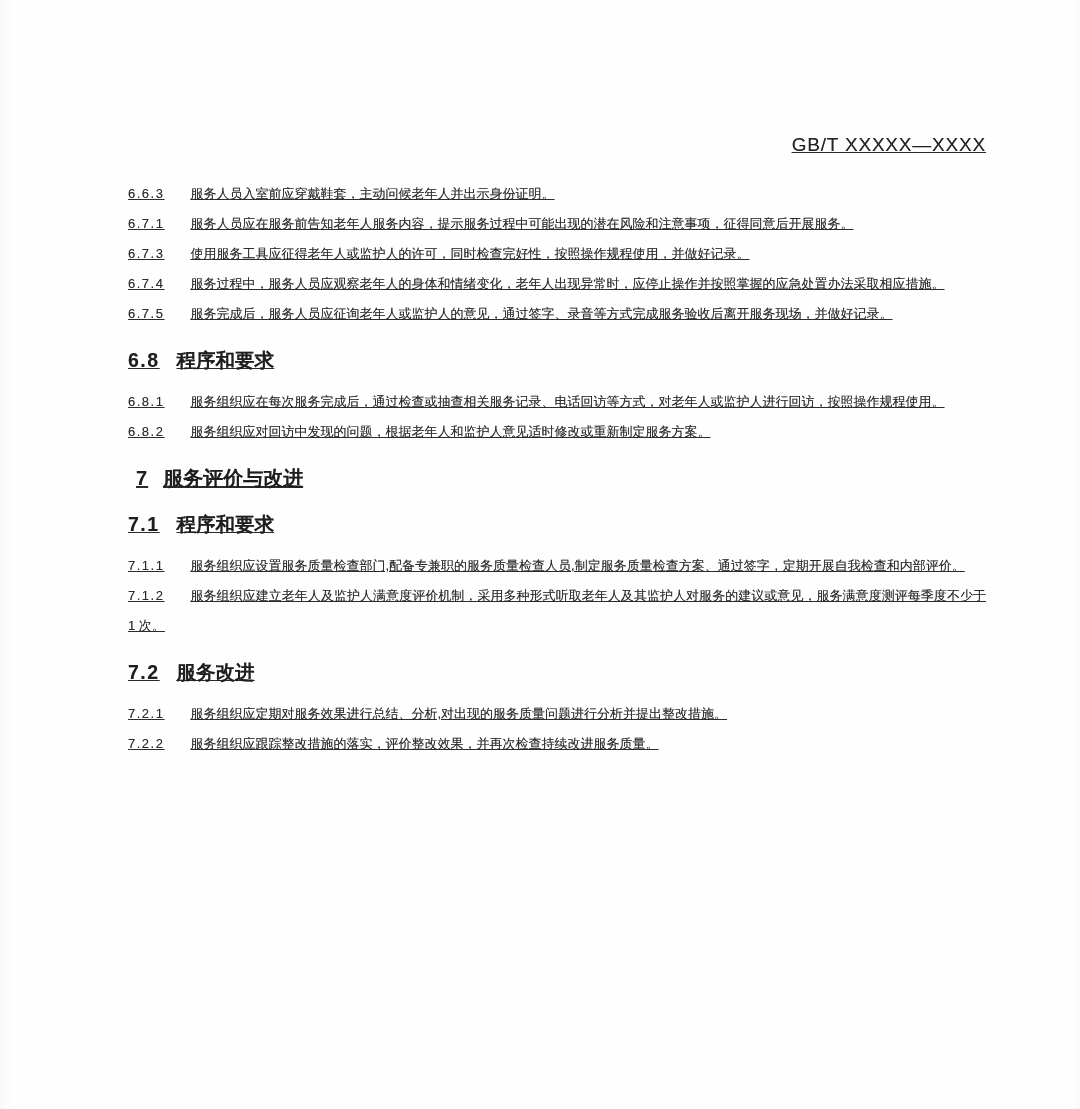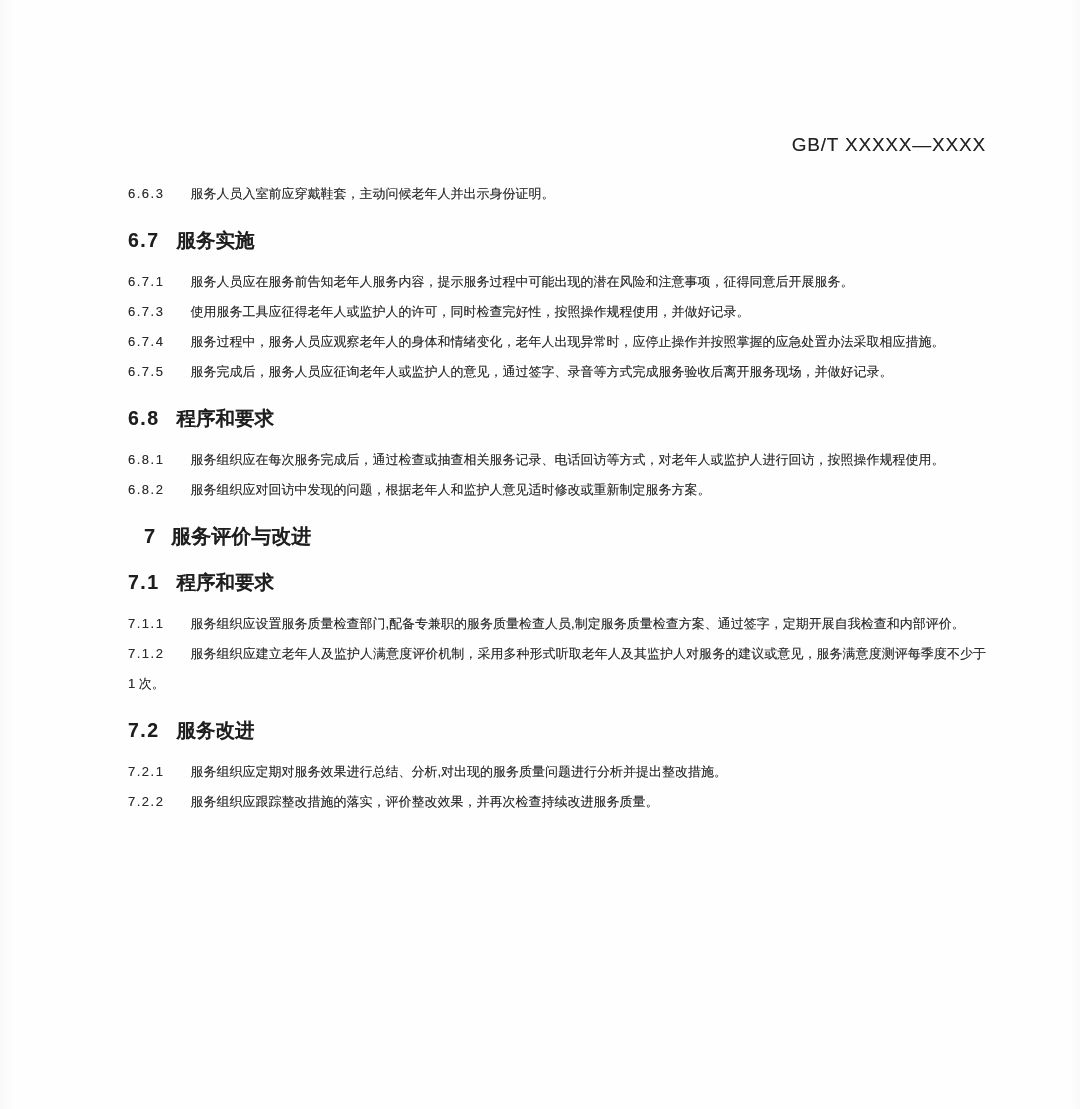--- a/index.html
+++ b/index.html
@@ -16,20 +16,21 @@
       linear-gradient(90deg, rgba(0,0,0,0.025) 0px, rgba(0,0,0,0) 14px),
       linear-gradient(270deg, rgba(0,0,0,0.02) 0px, rgba(0,0,0,0) 10px),
       #fefefe;
     overflow: hidden;
     font-family: "Liberation Sans", "DejaVu Sans", sans-serif;
     color: #2b2b2b;
     text-shadow: 0 0 0.5px rgba(40,40,40,0.45);
   }
   .content {
     padding: 133px 94px 0 128px;
+    text-decoration: underline;
   }
   .doc-header {
     text-align: right;
     font-size: 19px;
     font-weight: 500;
     letter-spacing: 0.8px;
     line-height: 24px;
     margin: 0 0 22px 0;
     color: #222;
   }
@@ -44,21 +45,21 @@
     text-justify: inter-ideograph;
   }
   .clause .num {
     margin-right: 26px;
     letter-spacing: 1.5px;
     white-space: nowrap;
   }
   .h1 {
     font-weight: bold;
     font-size: 20px;
-    margin: 16px 0 6px 16px;
+    margin: 16px 0 6px 8px;
     color: #1e1e1e;
   }
   .h1 .num { margin-right: 15px; letter-spacing: 1px; }
   .h2 {
     font-weight: bold;
     font-size: 19.5px;
     margin: 16px 0 12px 0;
     color: #1e1e1e;
   }
   .h2 .num { margin-right: 17px; letter-spacing: 1.5px; }
@@ -70,23 +71,20 @@
   <div class="content">
 
     <div class="doc-header">GB/T XXXXX—XXXX</div>
 
     <article>
 
       <p class="clause">
         <span class="num">6.6.3</span><span>服务人员入室前应穿戴鞋套，主动问候老年人并出示身份证明。</span>
       </p>
 
-      <h3 class="h2">
-        <span class="num">6.7</span><span>服务实施</span>
-      </h3>
 
       <p class="clause">
         <span class="num">6.7.1</span><span>服务人员应在服务前告知老年人服务内容，提示服务过程中可能出现的潜在风险和注意事项，征得同意后开展服务。</span>
       </p>
 
 
       <p class="clause">
         <span class="num">6.7.3</span><span>使用服务工具应征得老年人或监护人的许可，同时检查完好性，按照操作规程使用，并做好记录。</span>
       </p>
 

